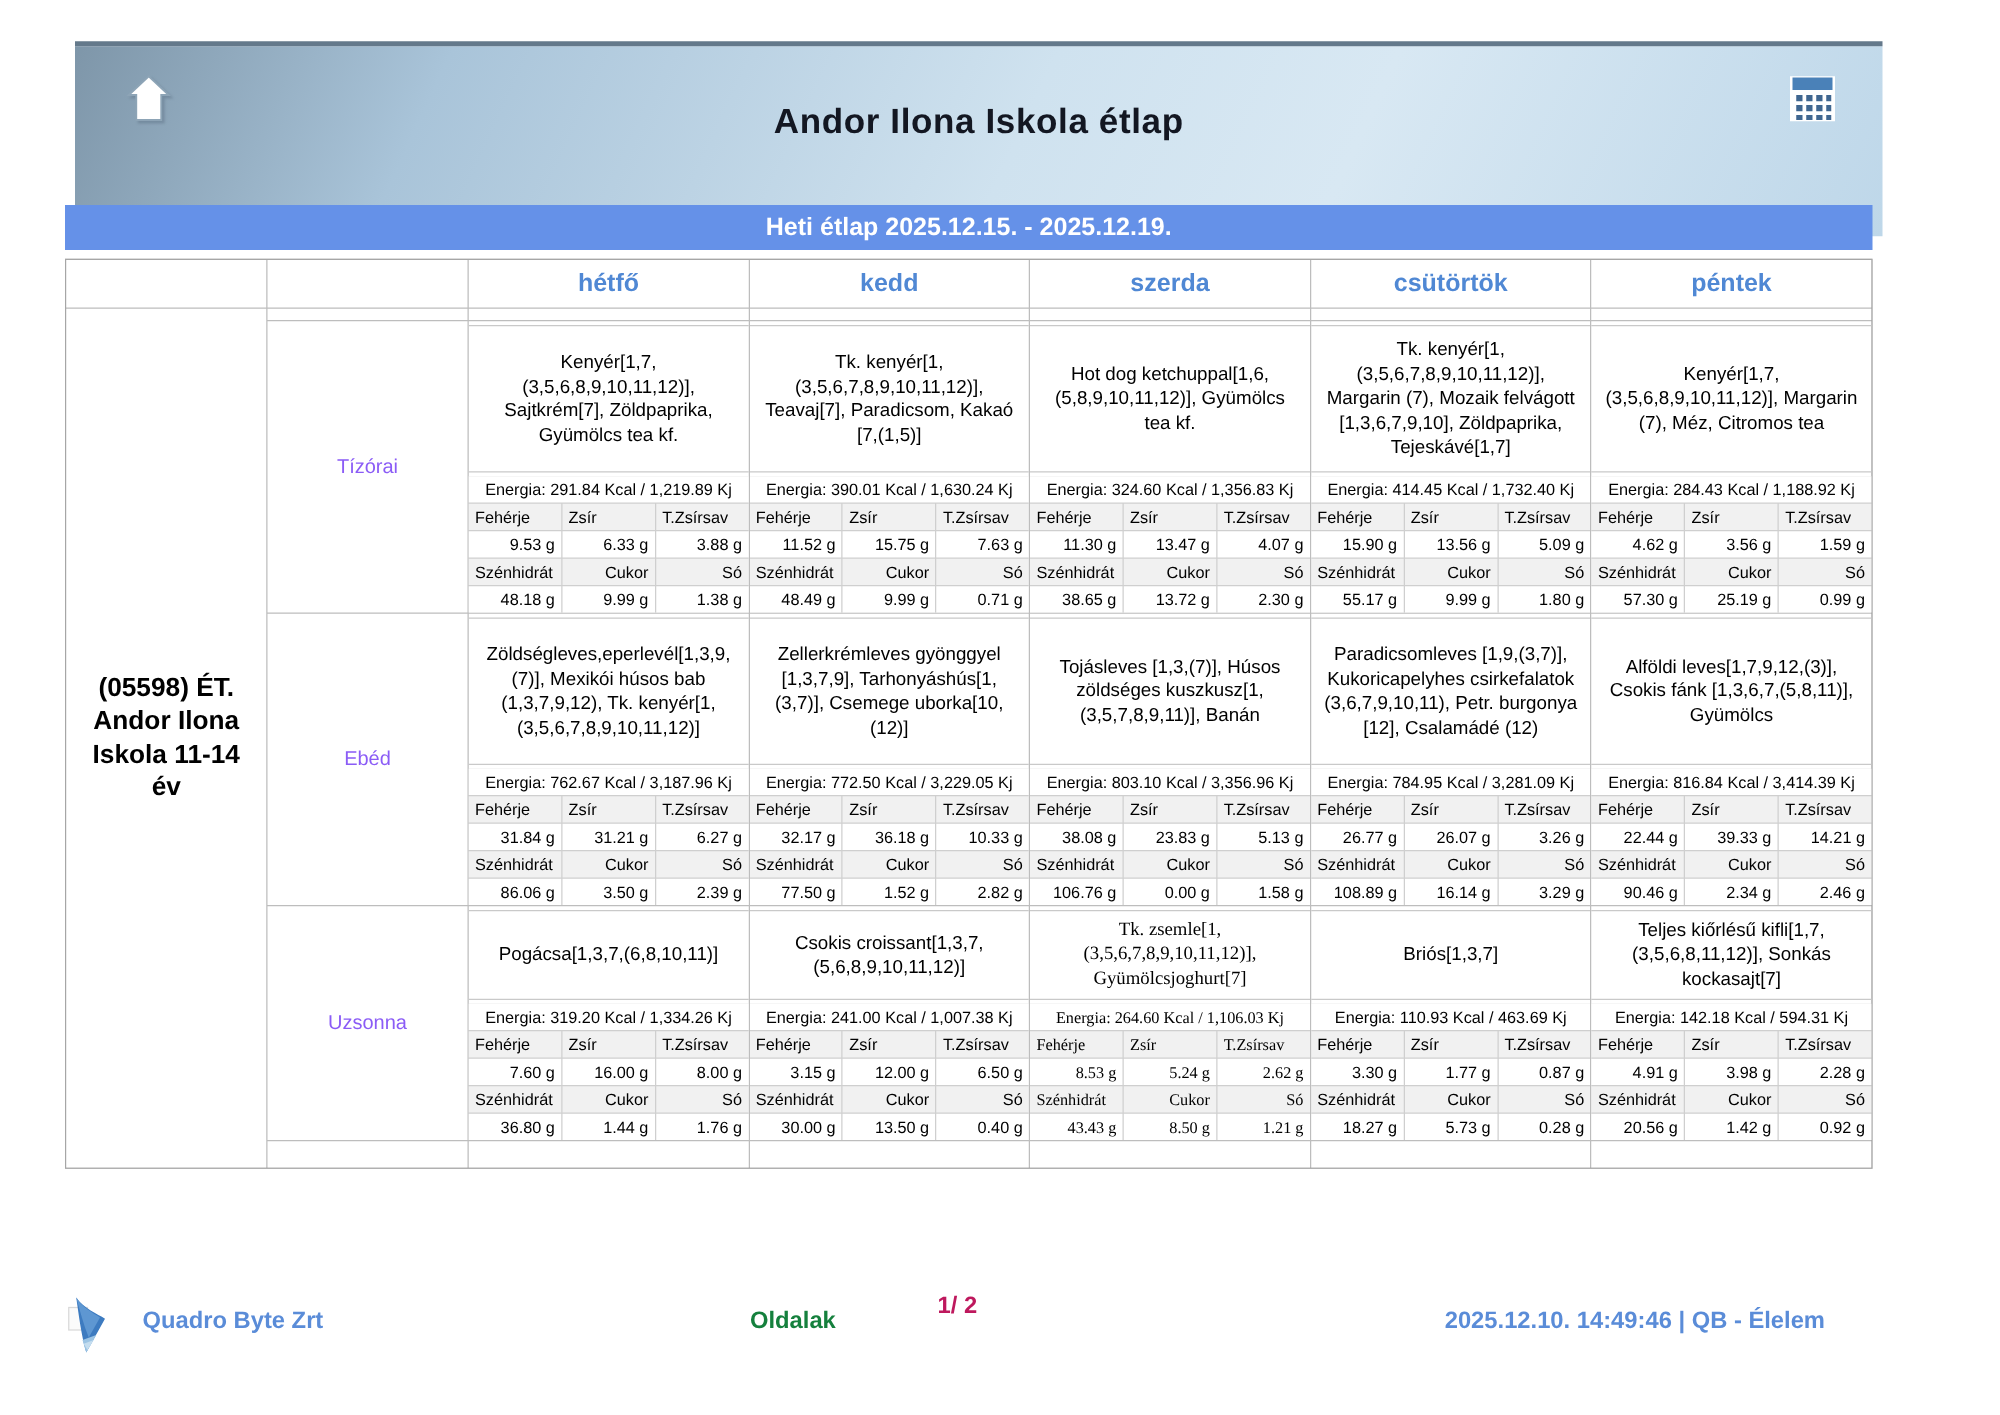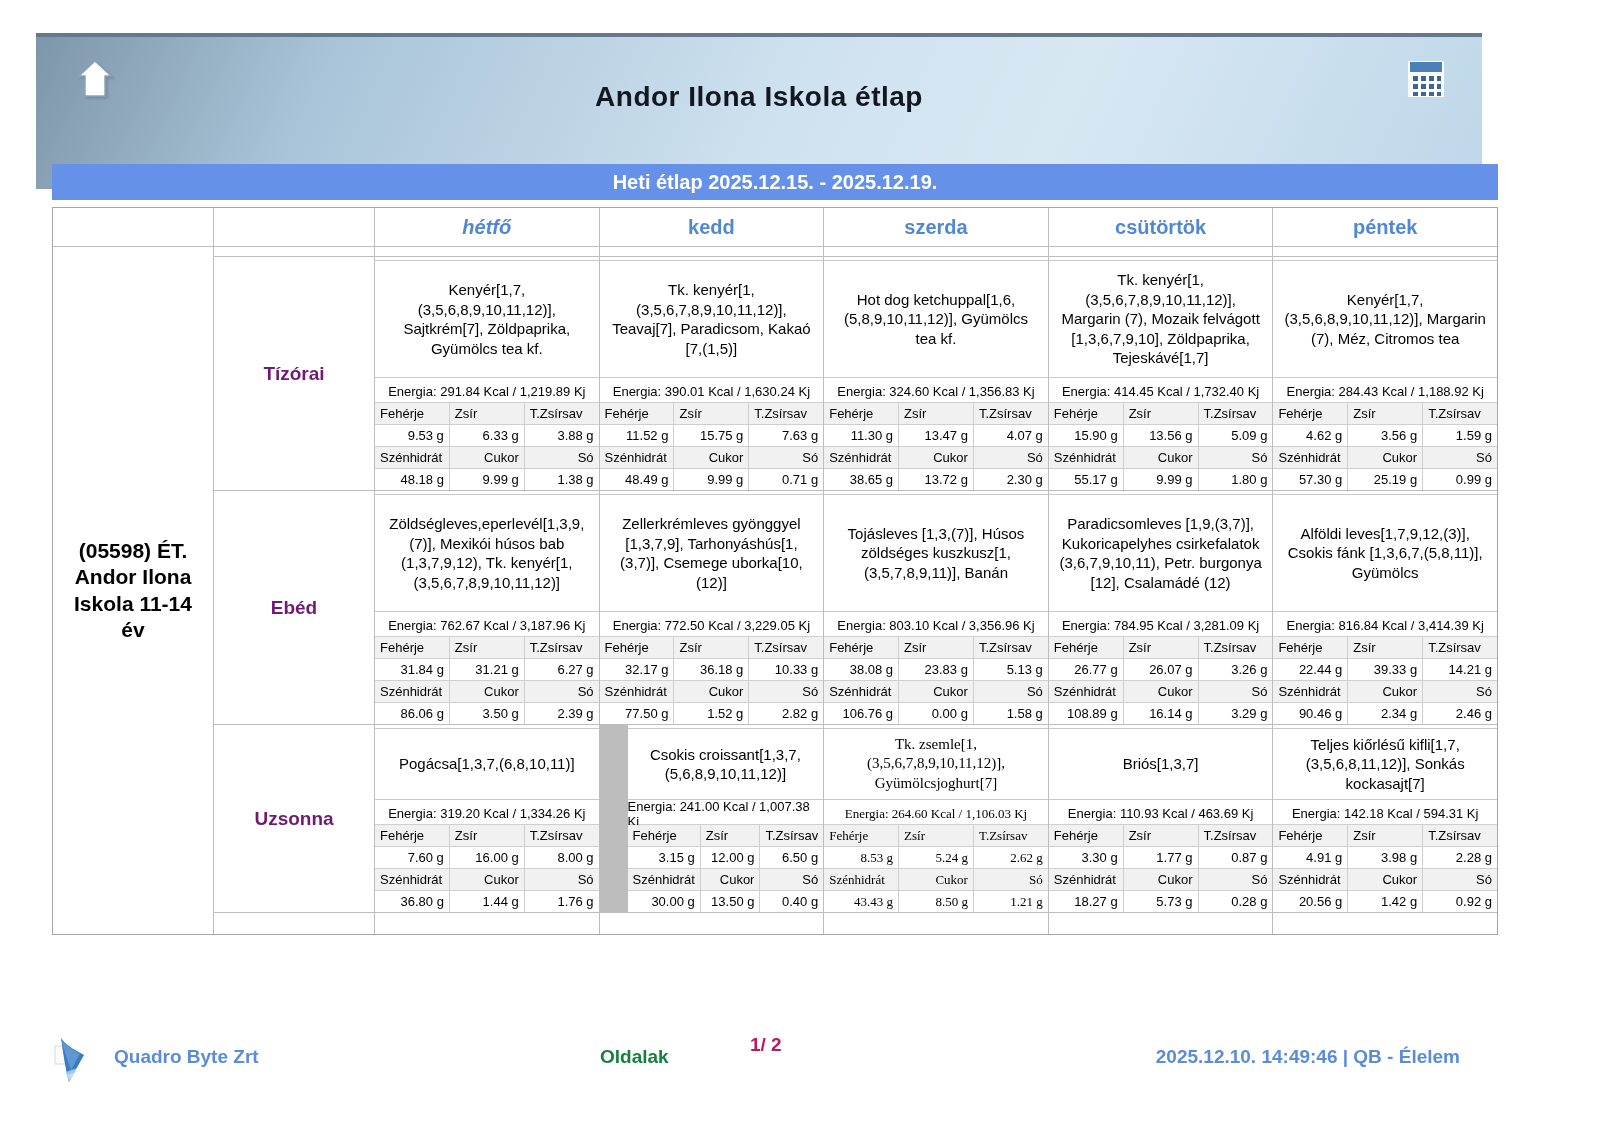--- a/index.html
+++ b/index.html
@@ -1,19 +1,19 @@
 <!DOCTYPE html>
 <html lang="hu"><head>
 <meta charset="utf-8">
 <style>
   html,body { margin:0; padding:0; background:#ffffff; }
   body { width:1600px; height:1132px; font-family:"Liberation Sans", sans-serif; position:relative; overflow:hidden; }
 
   .banner {
-    position:absolute; left:36px; top:33px; width:1446px; height:156px;
+    position:absolute; left:60px; top:33px; width:1446px; height:156px;
     background: linear-gradient(115deg, #7e96a9 0%, #a9c4d9 20%, #cfe2ef 52%, #d8e8f3 70%, #bed7e9 100%);
     border-top:4px solid #64798b;
     box-sizing:border-box;
   }
   .home-btn { position:absolute; left:36px; top:18px; width:46px; height:46px; cursor:pointer; }
   .cal-btn  { position:absolute; right:36px; top:22px; width:40px; height:40px; cursor:pointer; }
   .banner-title {
     position:absolute; left:0; right:0; top:44px; text-align:center;
     font-size:28px; font-weight:bold; color:#131722; letter-spacing:0.5px;
   }
@@ -39,21 +39,21 @@
     color:#5088d4; font-weight:bold; font-size:20px;
   }
   .strip { background:#6591e8; }
   .group-cell {
     grid-column:1; grid-row:2 / span 5; background:#6591e8;
     display:flex; align-items:center; justify-content:center; text-align:center;
     font-weight:bold; font-size:21px; color:#000; padding:0 12px; line-height:1.25;
   }
   .meal-label {
     display:flex; align-items:center; justify-content:center;
-    font-weight:bold; font-size:19px; color:#701a75;
+    font-weight:normal; font-size:16px; color:#8b5cf6;
   }
 
   .cell { display:flex; flex-direction:column; padding-top:3px; box-sizing:border-box; }
   .desc {
     flex:1 1 auto; margin-bottom:3px;
     border-top:1px solid #c9c9c9; border-bottom:1px solid #c9c9c9;
     display:flex; align-items:center; justify-content:center; text-align:center;
     font-size:15px; color:#000; padding:4px 10px; line-height:1.3;
   }
   .nut {
@@ -108,21 +108,21 @@
   </div>
 
   <div class="weekbar">
     <span>Heti étlap 2025.12.15. - 2025.12.19.</span>
   </div>
 
   <div class="menu-grid" id="menu-grid">
 
     <div style="grid-row:1; grid-column:1;"></div>
     <div style="grid-row:1; grid-column:2;"></div>
-    <div class="day-head" style="grid-row:1; grid-column:3;font-style:italic;">hétfő</div>
+    <div class="day-head" style="grid-row:1; grid-column:3;">hétfő</div>
     <div class="day-head" style="grid-row:1; grid-column:4;">kedd</div>
     <div class="day-head" style="grid-row:1; grid-column:5;">szerda</div>
     <div class="day-head" style="grid-row:1; grid-column:6;">csütörtök</div>
     <div class="day-head" style="grid-row:1; grid-column:7;">péntek</div>
 
     <div class="group-cell">(05598) ÉT. Andor Ilona Iskola 11-14 év</div>
 
     <div class="strip" style="grid-row:2; grid-column:2;"></div>
     <div class="strip" style="grid-row:2; grid-column:3;"></div>
     <div class="strip" style="grid-row:2; grid-column:4;"></div>
@@ -332,21 +332,21 @@
       <div class="nv">16.00 g</div>
       <div class="nv">8.00 g</div>
       <div class="nh">Szénhidrát</div>
       <div class="nh right">Cukor</div>
       <div class="nh right">Só</div>
       <div class="nv">36.80 g</div>
       <div class="nv">1.44 g</div>
       <div class="nv">1.76 g</div>
     </div>
   </div>
-      <div class="cell" style="grid-area: 5 / 4; margin-left: 28px;">
+      <div class="cell" style="grid-area: 5 / 4;">
     <div class="desc">Csokis croissant[1,3,7, (5,6,8,9,10,11,12)]</div>
     <div class="nut">
       <div class="energia">Energia: 241.00 Kcal / 1,007.38 Kj</div>
       <div class="nh">Fehérje</div>
       <div class="nh">Zsír</div>
       <div class="nh">T.Zsírsav</div>
       <div class="nv">3.15 g</div>
       <div class="nv">12.00 g</div>
       <div class="nv">6.50 g</div>
       <div class="nh">Szénhidrát</div>

